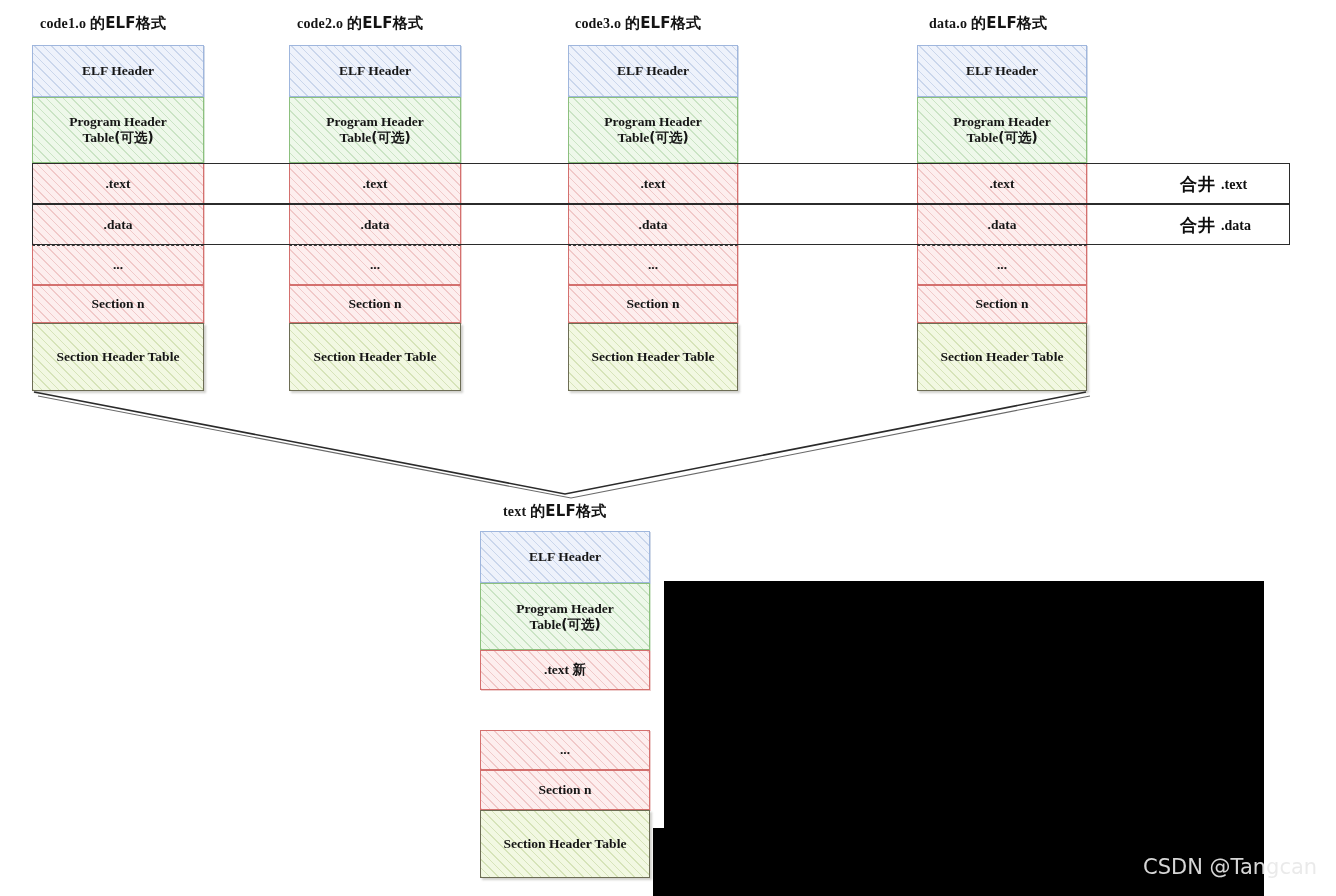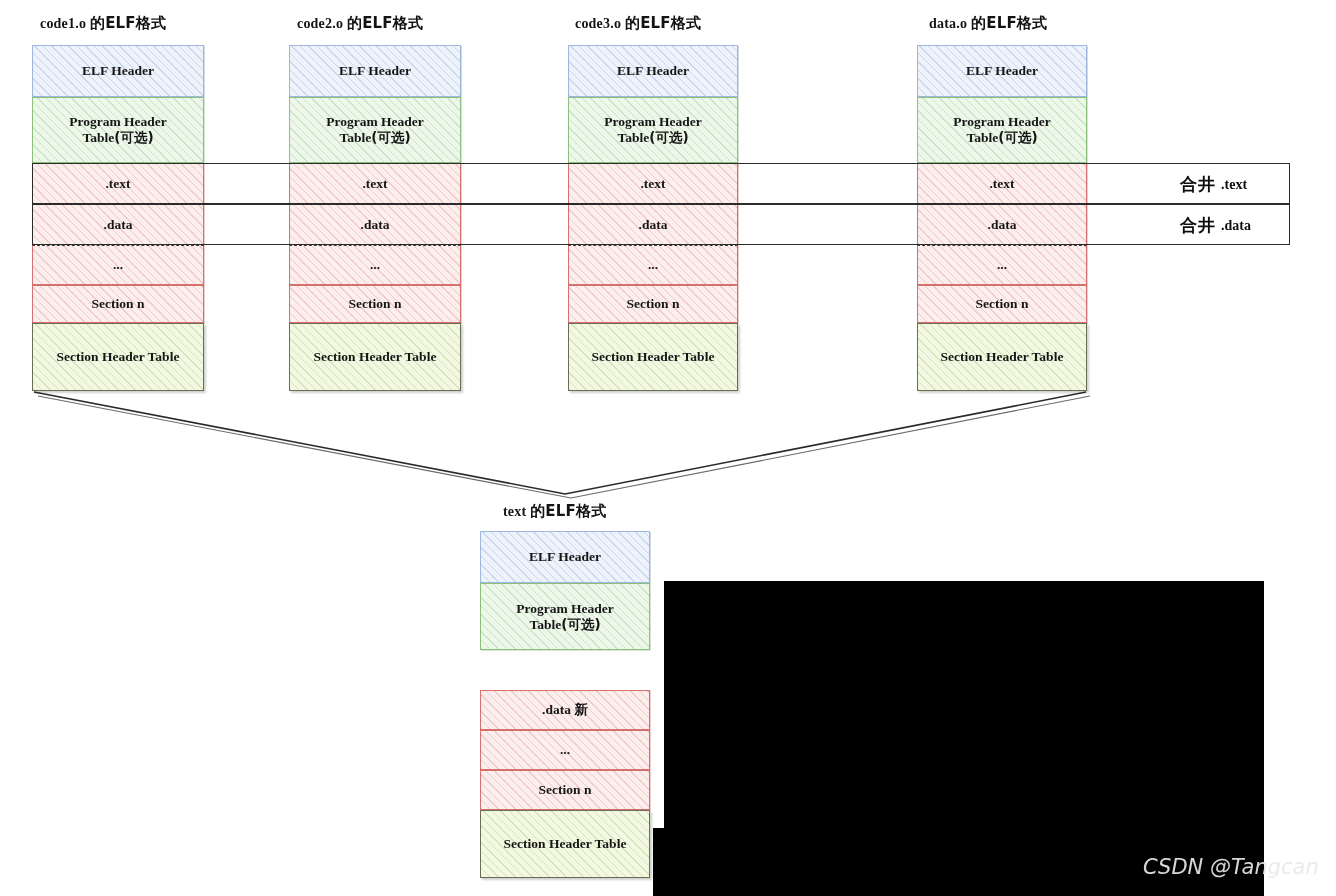--- a/index.html
+++ b/index.html
@@ -255,31 +255,31 @@
     <span class="lat">text</span>
     <span class="cjk">的ELF格式</span>
   </div>
 
   <div class="blk k-elf" style="left:468px;top:531px;width:170px;height:52px;">
     <span class="inner">ELF Header</span>
   </div>
   <div class="blk k-pht" style="left:468px;top:583px;width:170px;height:67px;">
     <span class="inner">Program Header<br>Table<span class="cjk">(可选)</span></span>
   </div>
-  <div class="blk k-sec" style="left:468px;top:690px;width:170px;height:40px;">
-    <span class="inner">.data <span class="cjk">新</span></span>
+  <div class="blk k-sec" style="left:468px;top:650px;width:170px;height:40px;">
+    <span class="inner">.text <span class="cjk">新</span></span>
   </div>
   <div class="blk k-sec" style="left:468px;top:730px;width:170px;height:40px;">
     <span class="inner">...</span>
   </div>
   <div class="blk k-sec" style="left:468px;top:770px;width:170px;height:40px;">
     <span class="inner">Section n</span>
   </div>
   <div class="blk k-sht" style="left:468px;top:810px;width:170px;height:68px;">
     <span class="inner">Section Header Table</span>
   </div>
 
   <div class="blackbox" style="left:652px;top:581px;width:600px;height:247px;"></div>
   <div class="blackbox" style="left:641px;top:828px;width:611px;height:68px;"></div>
 
-  <div class="watermark" style="left:1131px;top:855px;font-style:italic;">CSDN @Tangcan</div>
+  <div class="watermark" style="left:1131px;top:855px;">CSDN @Tangcan</div>
 
 </div>
 
 </body></html>

